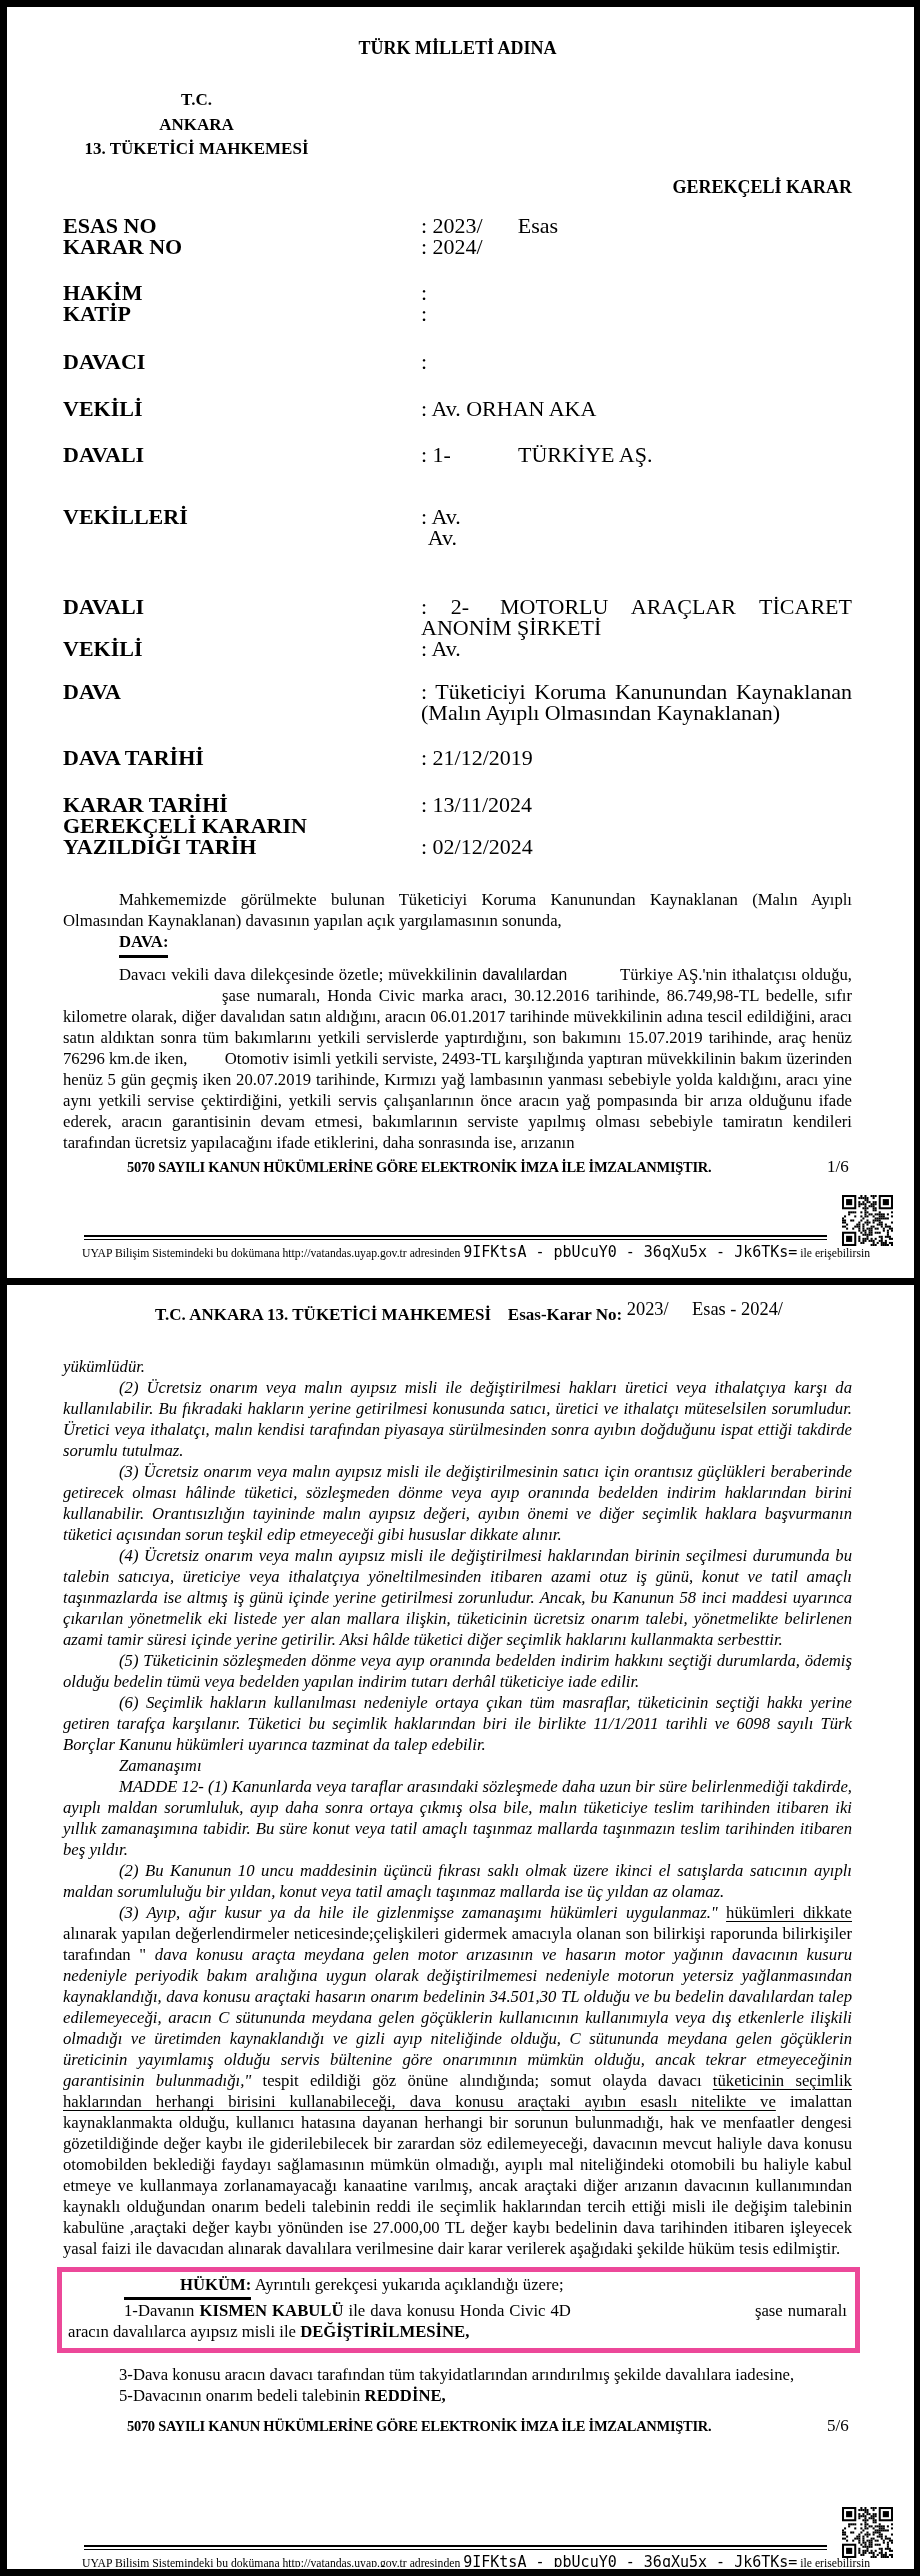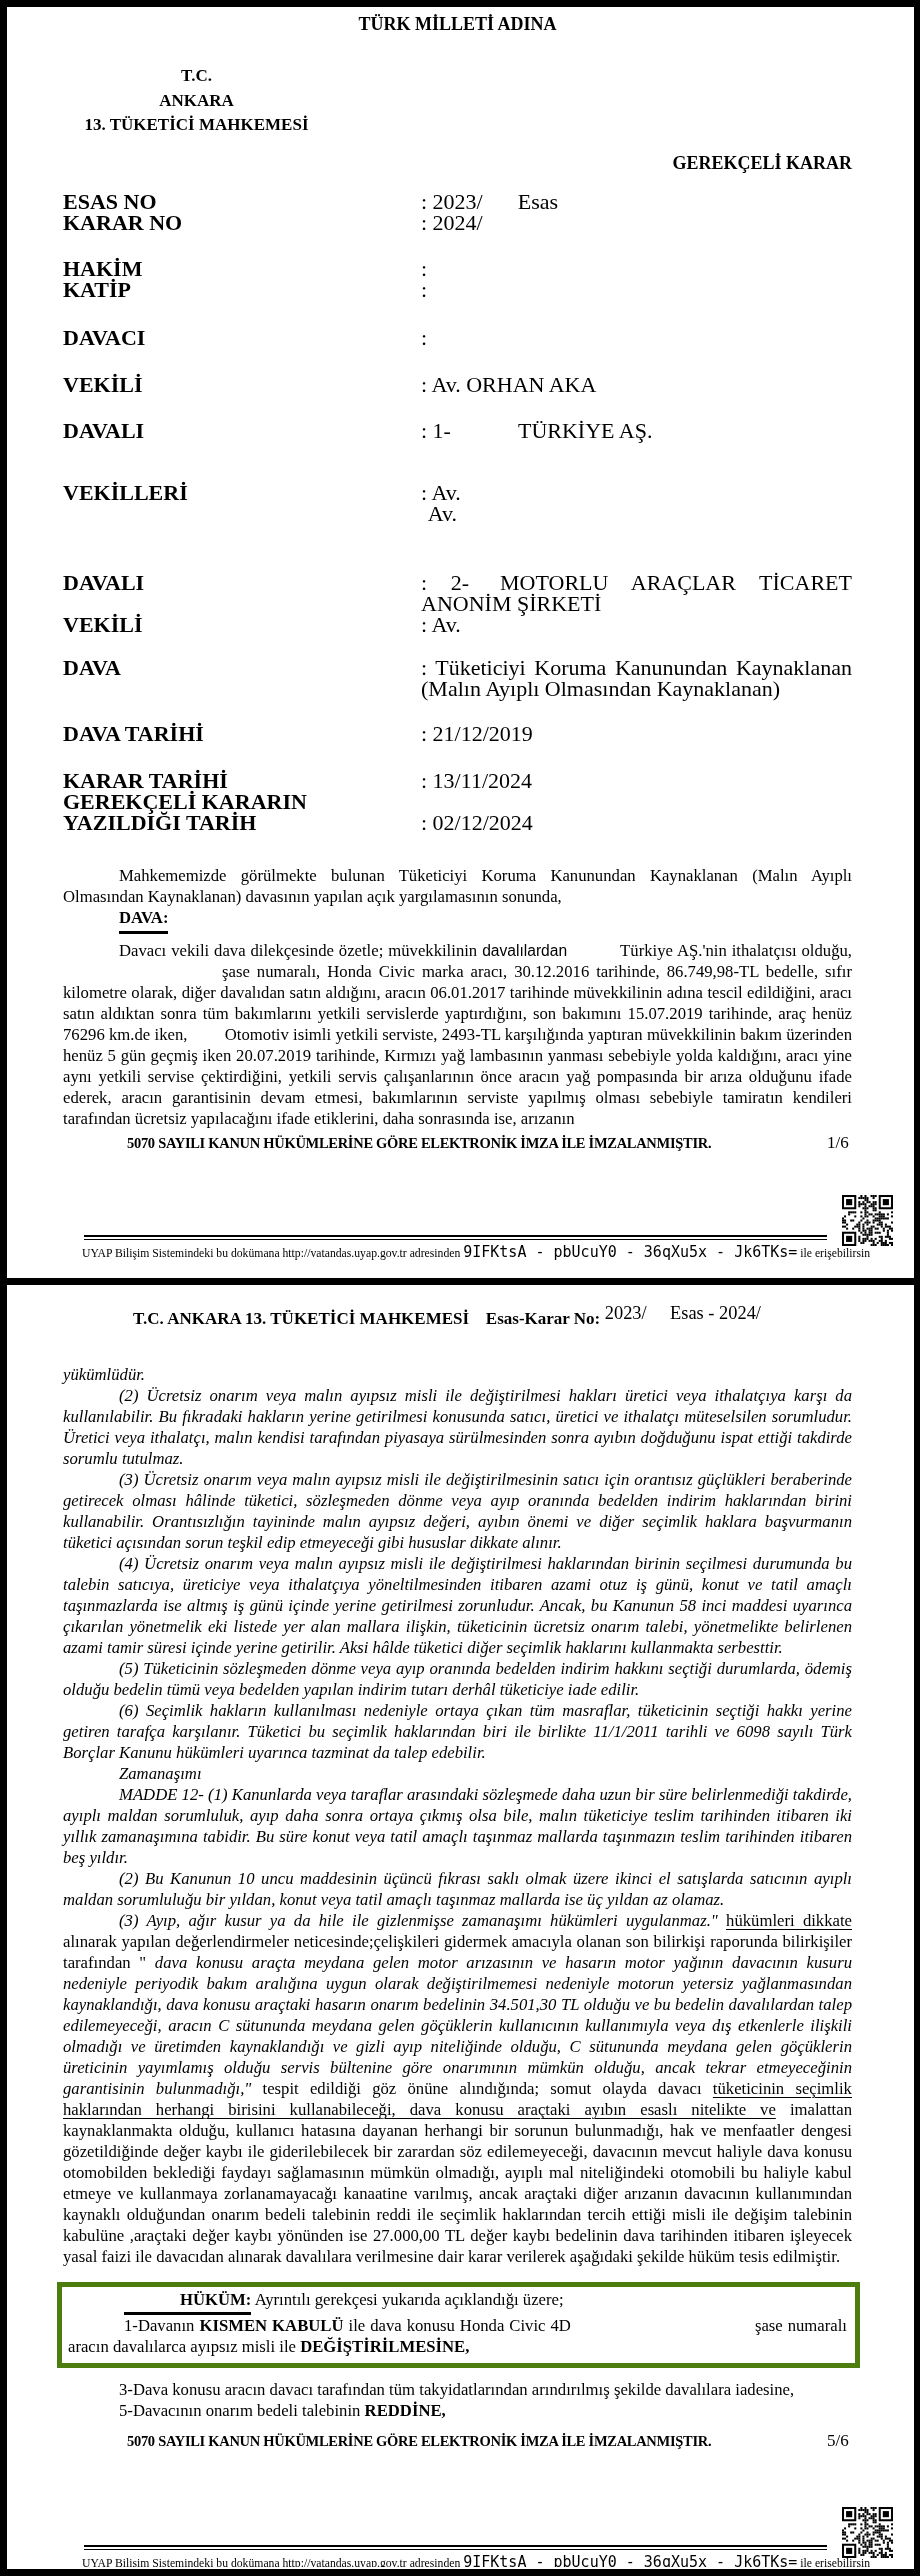--- a/index.html
+++ b/index.html
@@ -3,21 +3,21 @@
 <meta charset="utf-8">
 <style>
   html,body{margin:0;padding:0;background:#fff;}
   .doc{position:relative;width:921px;height:2576px;box-sizing:border-box;
        background:#fff;border:7.8px solid #000;color:#000;
        font-family:"Liberation Serif",serif;}
   .page{position:relative;box-sizing:border-box;padding:0 62px 0 56px;overflow:hidden;}
   .page1{height:1278px;border-bottom:7.2px solid #000;}
   .page2{height:1282px;}
 
-  .t-center{text-align:center;font-weight:bold;font-size:18px;line-height:23.4px;margin-top:6px;}
+  .t-center{text-align:center;font-weight:bold;font-size:18px;line-height:23.4px;margin-top:30px;}
   .court{width:267px;text-align:center;font-weight:bold;font-size:17px;line-height:24.5px;margin-top:28px;}
   .doc-title{text-align:right;font-weight:bold;font-size:18px;line-height:23.4px;margin-top:14px;}
 
   .fields{margin-top:16px;font-size:22px;line-height:21px;}
   .frow{display:flex;}
   .frow .lbl{width:358px;flex:none;font-weight:bold;}
   .frow .val{flex:1;}
   .just{text-align:justify;}
 
   .para{margin:0;font-size:16.7px;line-height:21px;text-align:justify;}
@@ -25,23 +25,23 @@
   .hp{margin:0 0 0 56px;font-size:16.7px;line-height:21px;}
   .hu{display:inline-block;font-weight:bold;border-bottom:3.3px solid #000;padding-bottom:2.2px;}
 
   .it{font-style:italic;}
   .bd{font-weight:bold;}
   .ul{text-decoration:underline;text-decoration-thickness:1.1px;text-underline-offset:2.8px;}
   .sans{font-family:"Liberation Sans",sans-serif;font-size:15.6px;}
   .raised{position:relative;top:-5px;font-weight:normal;font-size:18.4px;}
   .gap{display:inline-block;height:1.1px;}
 
-  .p2header{margin-top:18px;margin-left:70px;font-size:17px;line-height:30px;font-weight:bold;font-family:Liberation Serif, serif;}
-
-  .hukum-box{border:5px solid #4d7c0f;margin:15px -7.8px 0 -5.6px;padding:2.2px 7.8px 5.6px 5.6px;}
+  .p2header{margin-top:18px;margin-left:92px;font-size:17px;line-height:22px;font-weight:bold;font-family:Liberation Serif, serif;}
+
+  .hukum-box{border:5px solid #ec4899;margin:8px -7.8px 0 -5.6px;padding:2.2px 7.8px 5.6px 5.6px;}
 
   .sigrow{display:flex;justify-content:space-between;align-items:baseline;}
   .signote{margin-left:64px;font-weight:bold;font-size:14.5px;letter-spacing:-0.3px;}
   .pagenum{font-size:17px;margin-right:3.3px;}
 
   .qr{position:absolute;left:835px;width:51px;height:51px;}
   .qr1{top:1188px;}
   .qr2{top:1222px;}
   .frule{position:absolute;left:77px;width:743px;height:4.5px;border-top:2.2px solid #000;border-bottom:1.1px solid #000;box-sizing:border-box;}
   .frule1{top:1228px;}

